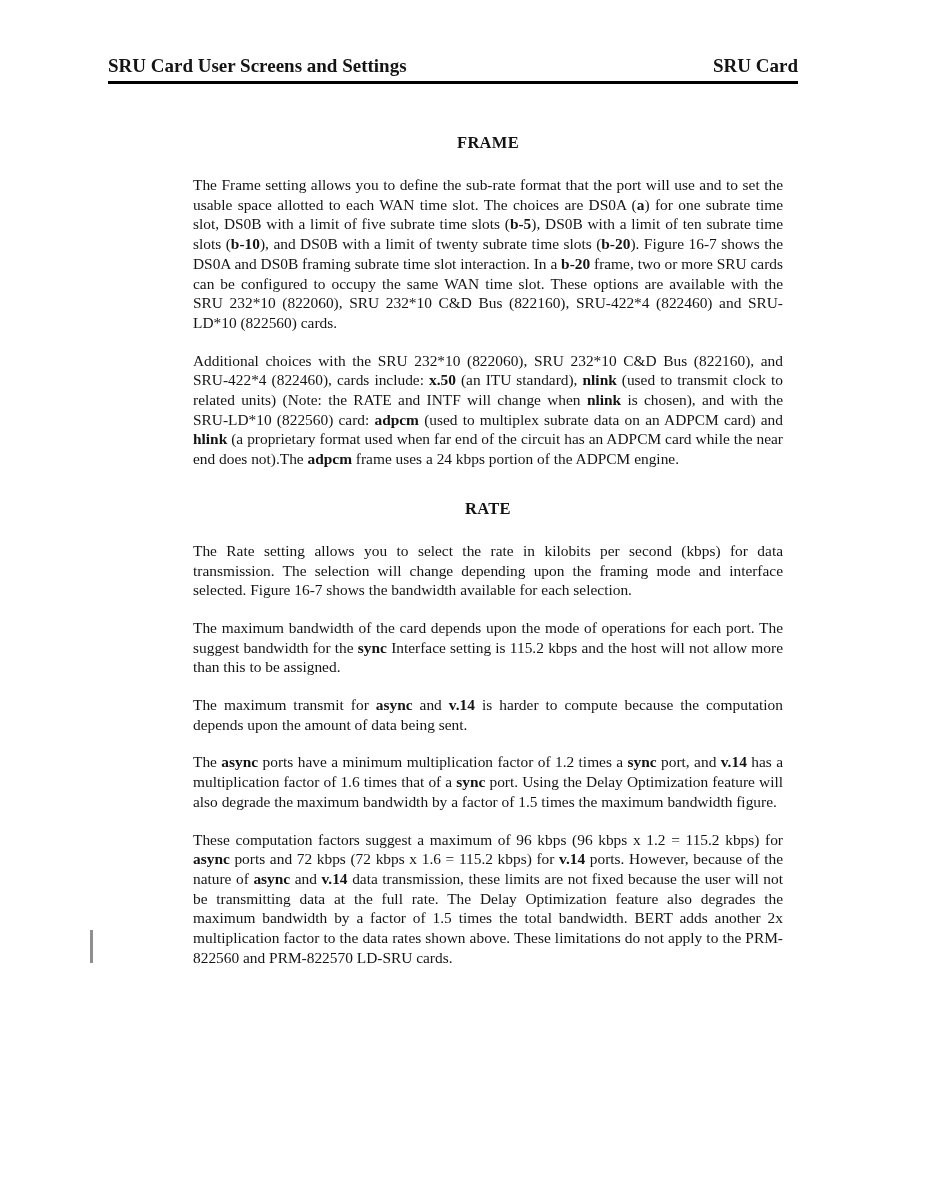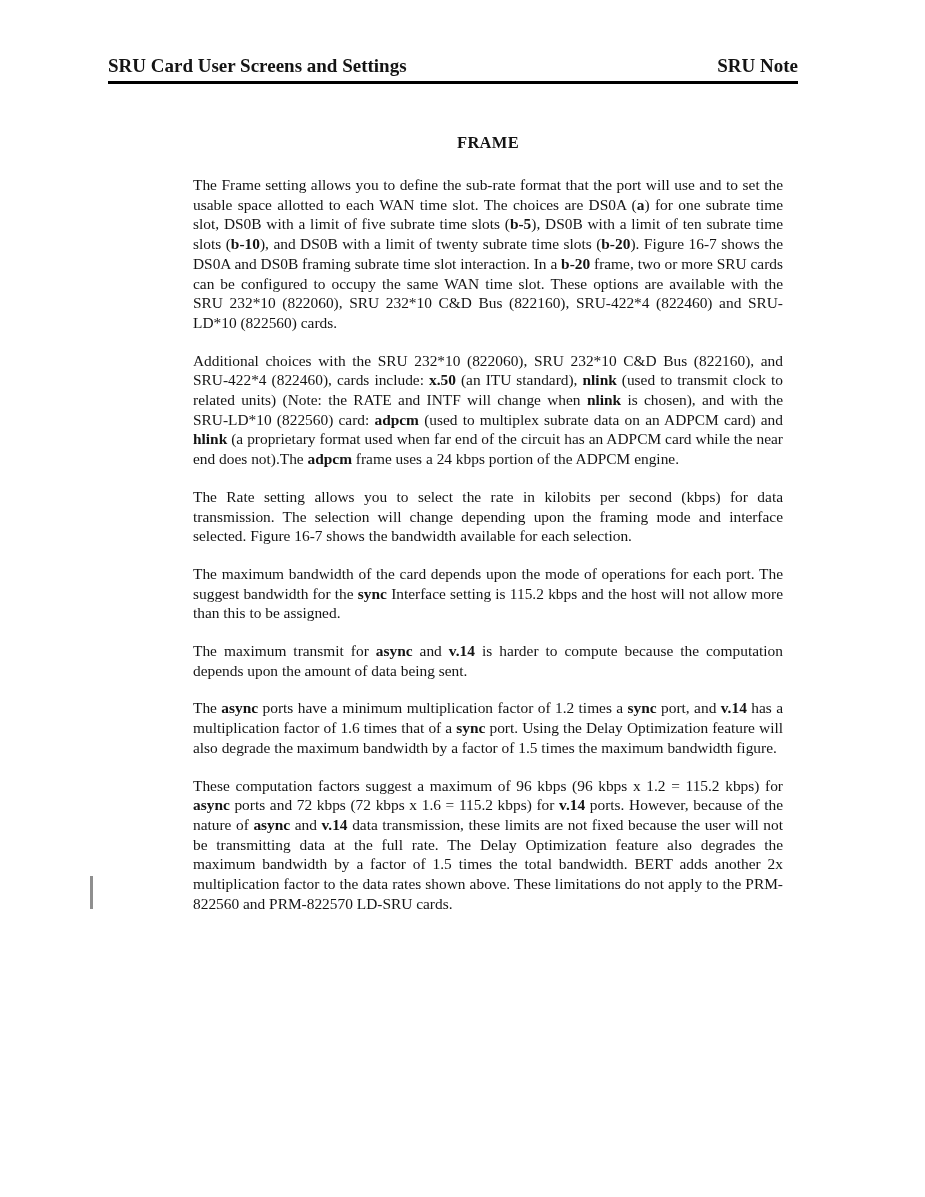--- a/index.html
+++ b/index.html
@@ -58,32 +58,33 @@
   }
   .footer-right { font-style: italic; font-weight: 400; }
 </style>
 </head>
 <body>
 
 <div class="page">
 
   <header class="page-header">
     <span>SRU Card User Screens and Settings</span>
-    <span>SRU Note</span>
+    <span>SRU Card</span>
   </header>
   <div class="header-rule"></div>
 
   <main class="content">
 
     <h2 class="section-heading first">FRAME</h2>
 
     <p class="para"><span>The Frame setting allows you to define the sub-rate format that the port will use and to set the usable space allotted to each WAN time slot. The choices are DS0A (</span><span class="s-b">a</span><span>) for one subrate time slot, DS0B with a limit of five subrate time slots (</span><span class="s-b">b-5</span><span>), DS0B with a limit of ten subrate time slots (</span><span class="s-b">b-10</span><span>), and DS0B with a limit of twenty subrate time slots (</span><span class="s-b">b-20</span><span>). Figure 16-7 shows the DS0A and DS0B framing subrate time slot interaction. In a </span><span class="s-b">b-20</span><span> frame, two or more SRU cards can be configured to occupy the same WAN time slot. These options are available with the SRU 232*10 (822060), SRU 232*10 C&amp;D Bus (822160), SRU-422*4 (822460) and SRU-LD*10 (822560) cards.</span></p>
 
     <p class="para"><span>Additional choices with the SRU 232*10 (822060), SRU 232*10 C&amp;D Bus (822160), and SRU-422*4 (822460), cards include: </span><span class="s-b">x.50</span><span> (an ITU standard), </span><span class="s-b">nlink</span><span> (used to transmit clock to related units) (Note: the RATE and INTF will change when </span><span class="s-b">nlink</span><span> is chosen), and with the SRU-LD*10 (822560) card: </span><span class="s-b">adpcm</span><span> (used to multiplex subrate data on an ADPCM card) and </span><span class="s-b">hlink</span><span> (a proprietary format used when far end of the circuit has an ADPCM card while the near end does not).The </span><span class="s-b">adpcm</span><span> frame uses a 24 kbps portion of the ADPCM engine.</span></p>
 
+    <h2 class="section-heading">RATE</h2>
 
     <p class="para"><span>The Rate setting allows you to select the rate in kilobits per second (kbps) for data transmission. The selection will change depending upon the framing mode and interface selected. Figure 16-7 shows the bandwidth available for each selection.</span></p>
 
 
     <p class="para"><span>The maximum bandwidth of the card depends upon the mode of operations for each port. The suggest bandwidth for the </span><span class="s-b">sync</span><span> Interface setting is 115.2 kbps and the host will not allow more than this to be assigned.</span></p>
 
     <p class="para"><span>The maximum transmit for </span><span class="s-b">async</span><span> and </span><span class="s-b">v.14</span><span> is harder to compute because the computation depends upon the amount of data being sent.</span></p>
 
     <p class="para"><span>The </span><span class="s-b">async</span><span> ports have a minimum multiplication factor of 1.2 times a </span><span class="s-b">sync</span><span> port, and </span><span class="s-b">v.14</span><span> has a multiplication factor of 1.6 times that of a </span><span class="s-b">sync</span><span> port. Using the Delay Optimization feature will also degrade the maximum bandwidth by a factor of 1.5 times the maximum bandwidth figure.</span></p>
 

